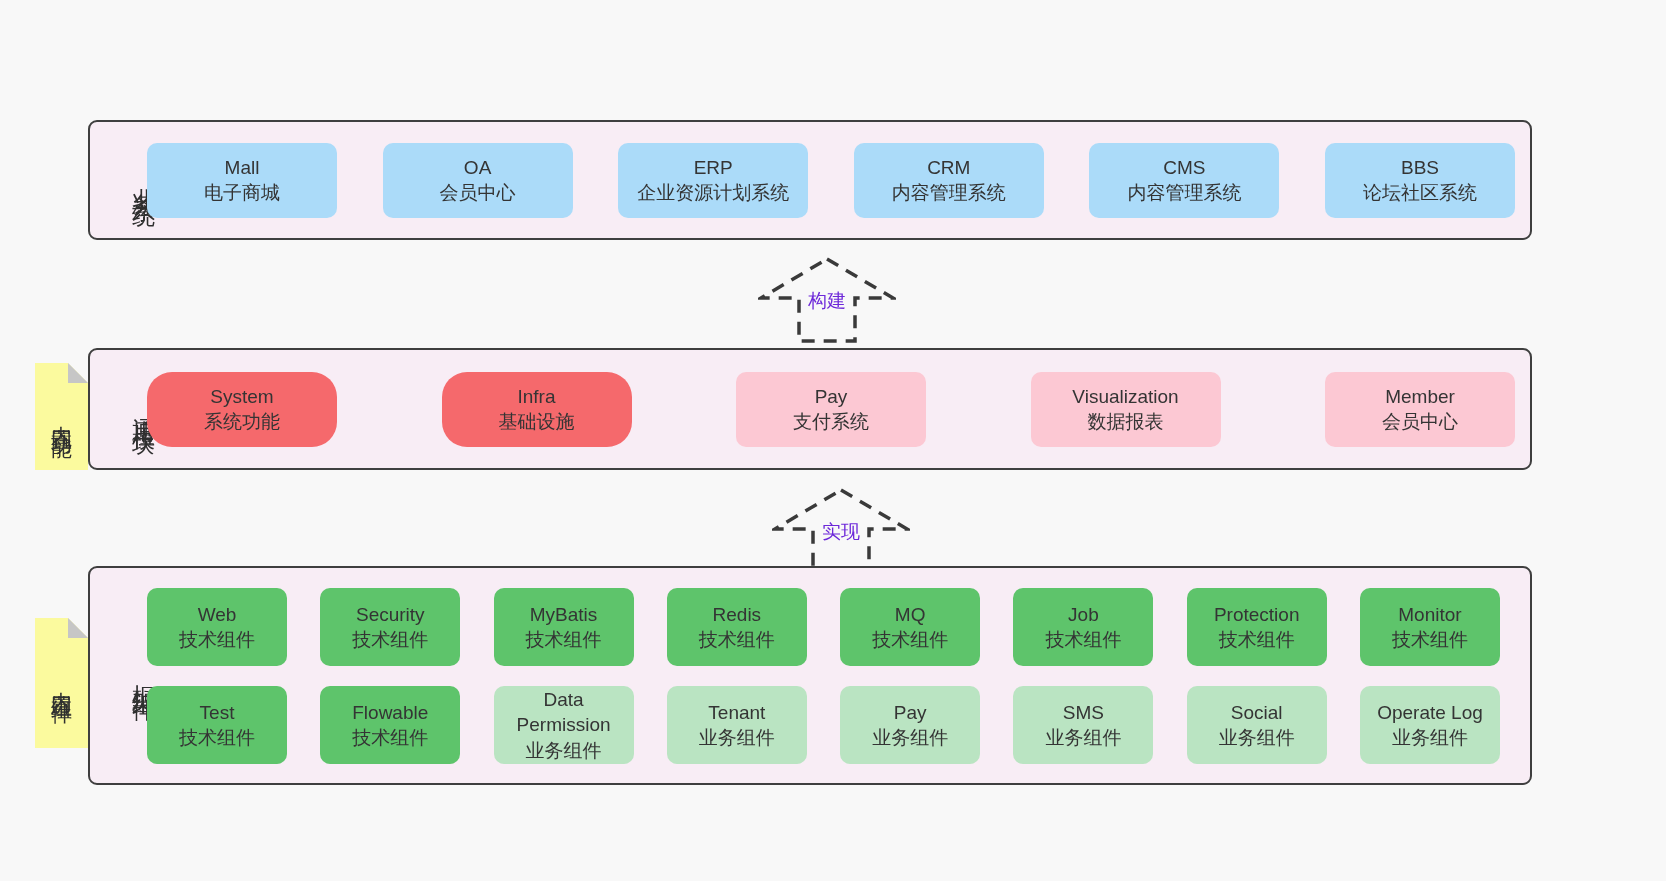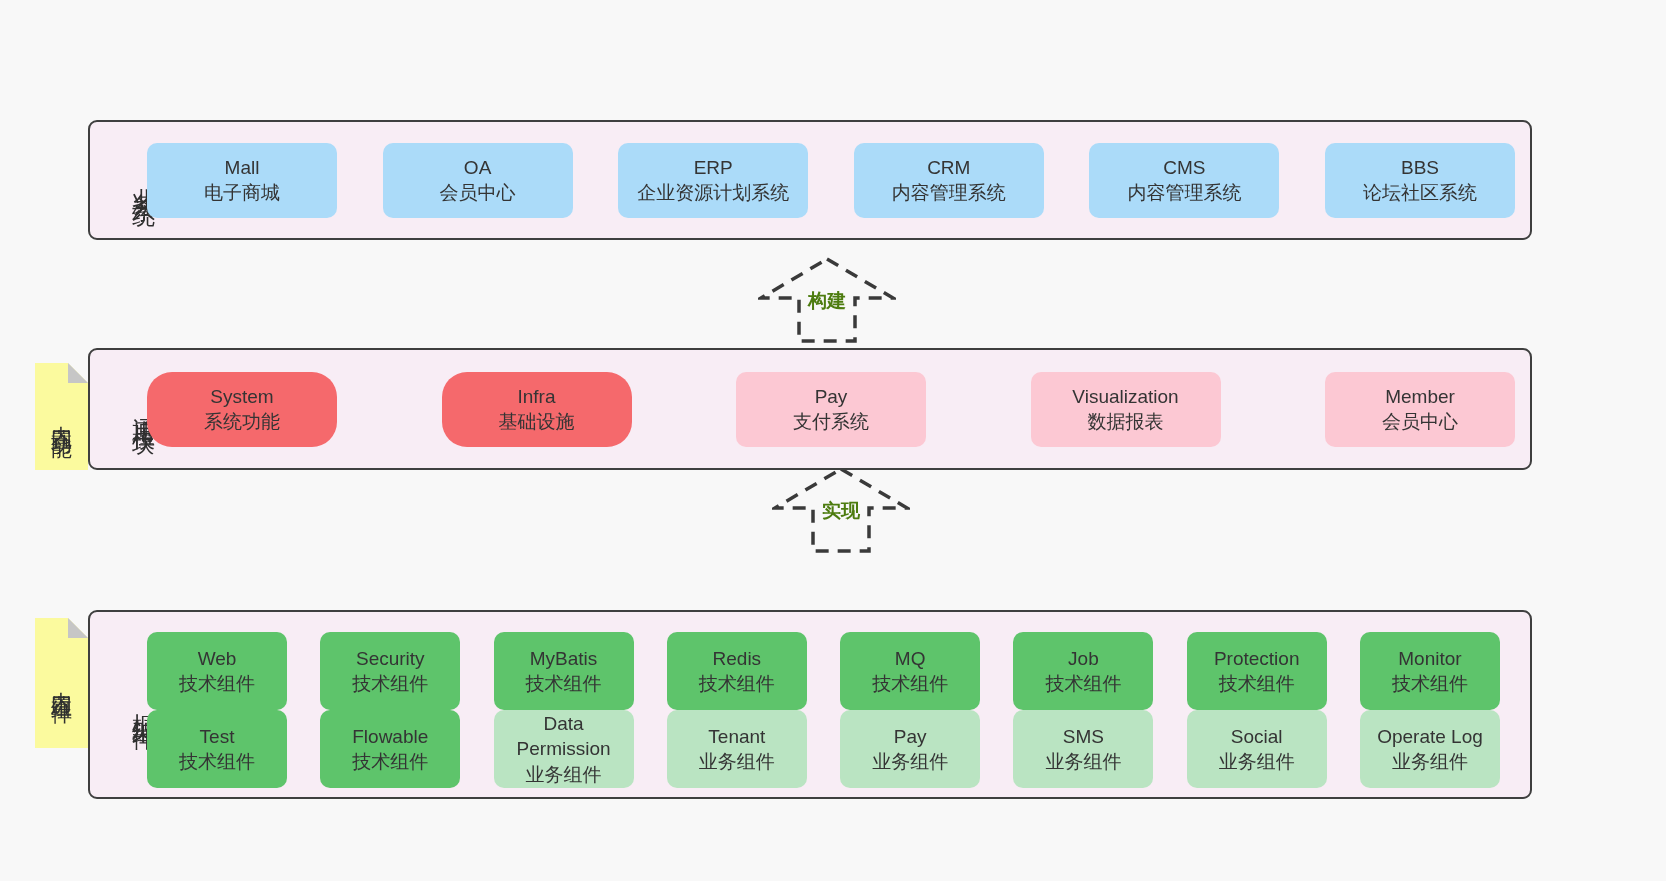--- a/index.html
+++ b/index.html
@@ -16,21 +16,21 @@
   .layer {
     position: absolute; left: 88px; width: 1444px;
     background: var(--section-bg, #f8edf5);
     border: 2px solid var(--section-border, #3f3f3f);
     border-radius: 9px;
     box-sizing: border-box;
     z-index: 1;
   }
   #layer-business   { top: 120px; height: 120px; }
   #layer-modules    { top: 348px; height: 122px; }
-  #layer-components { top: 610px; height: 189px; }
+  #layer-components { top: 566px; height: 219px; }
 
   .side-label {
     position: absolute; left: 0; top: 50%;
     width: 56px; transform: translateY(-50%);
     writing-mode: vertical-rl; text-orientation: upright;
     font-size: 23px; letter-spacing: 5px;
     color: #2f2f2f;
     margin: 0 auto; left: 14px;
   }
 
@@ -76,34 +76,33 @@
     background: linear-gradient(to bottom left, transparent 49%, var(--sticky-fold, #c6c6c6) 50%);
   }
   .sticky-text {
     writing-mode: vertical-rl; text-orientation: upright;
     font-size: 21px; letter-spacing: 4px; color: #2f2f2f;
   }
 
   
   .arrow { position: absolute; width: 138px; height: 88px; z-index: 0; }
   #arrow-build     { left: 758px; top: 256px; }
-  #arrow-implement { left: 772px; top: 466px; }
+  #arrow-implement { left: 772px; top: 487px; }
   .arrow svg { position: absolute; left: 0; top: 0; }
   .arrow polygon {
     fill: none;
     stroke: var(--arrow-stroke, #3a3a3a);
     stroke-width: 3.5;
     stroke-dasharray: 13 9;
   }
   .arrow-label {
     position: absolute; left: 50%; top: 31px; transform: translateX(-50%);
     background: var(--page-bg, #f8f8f8);
     font-size: 19px; padding: 1px 3px; white-space: nowrap;
-    color: #4d7c0f;
-    font-weight: bold;
+    color: #6d28d9;
   }
 </style>
 </head>
 <body>
 
 <div class="canvas">
 
   <section class="layer" id="layer-business">
     <div class="side-label">业务系统</div>
     <div class="boxes">

